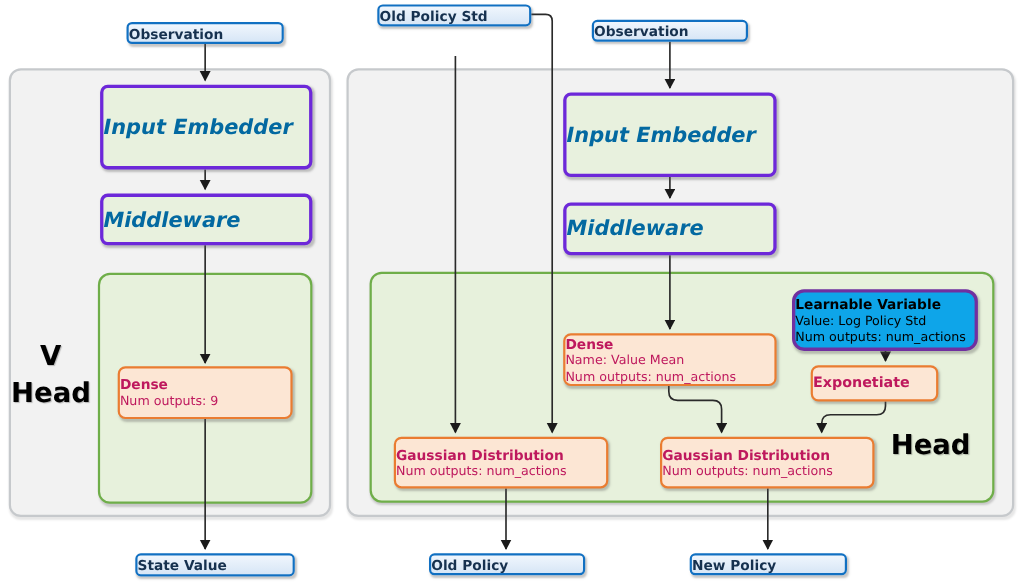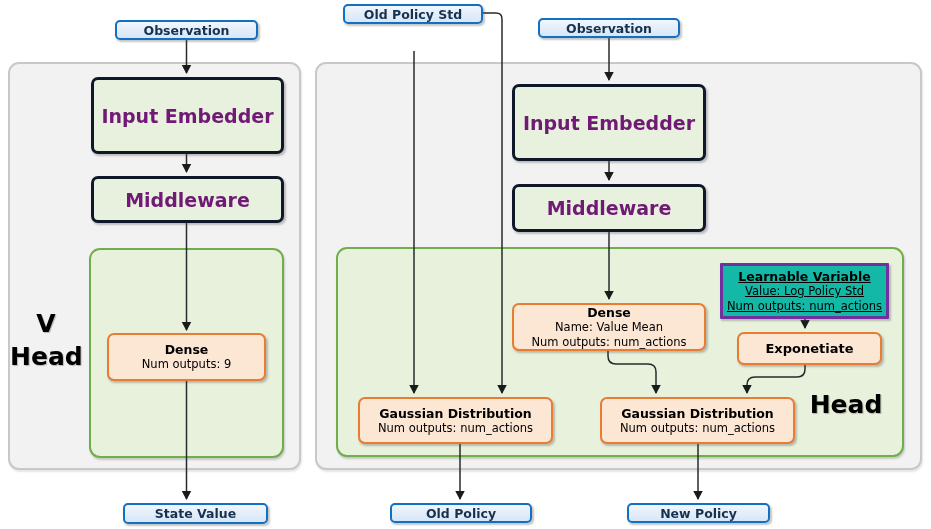--- a/index.html
+++ b/index.html
@@ -18,33 +18,33 @@
     border-radius:11px;box-sizing:border-box;
     box-shadow:1px 2px 2px rgba(0,0,0,0.18);
   }
   .head-label{
     position:absolute;color:#000;font-weight:bold;font-size:25px;
     line-height:33px;text-align:center;
     text-shadow:1px 1px 1px rgba(0,0,0,0.25);
   }
   .box{
     position:absolute;box-sizing:border-box;display:flex;
-    flex-direction:column;align-items:center;justify-content:center;
+    flex-direction:column;align-items:flex-start;justify-content:center;
     text-align:center;white-space:nowrap;
     box-shadow:1.5px 2px 2px rgba(90,90,90,0.35);
   }
   .box.green{
-    background:#e8f1de;border:3px solid #0f172a;border-radius:7px;
-    font-weight:bold;font-size:19px;color:#701a75;
+    background:#e8f1de;border:3px solid #6d28d9;border-radius:7px;
+    font-weight:bold;font-size:19px;color:#0369a1;font-style:italic;
   }
   .box.orange{
-    background:#fce6d4;border:2.5px solid #ea7c31;border-radius:7px;color:#000000;
+    background:#fce6d4;border:2.5px solid #ea7c31;border-radius:7px;color:#be185d;
   }
   .box.purple{
-    background:#14b8a6;border:3px solid #7030a0;border-radius:1px;color:#000;text-decoration:underline;
+    background:#0ea5e9;border:3px solid #7030a0;border-radius:11px;color:#000;
   }
   .box.blue{
     background:linear-gradient(180deg,#f0f6fd 0%,#d7e6f6 100%);
     border:2.5px solid #1170c2;border-radius:5px;
     font-weight:bold;font-size:12.5px;color:#16314f;
   }
   .box .t{font-weight:bold;font-size:12.5px;line-height:15px;}
   .box .s{font-weight:normal;font-size:11.5px;line-height:14.5px;}
   .box.orange.single{font-weight:bold;font-size:13px;}
   svg.wires{position:absolute;left:0;top:0;z-index:4;}
@@ -136,21 +136,21 @@
     <div class="s">Name: Value Mean</div>
     <div class="s">Num outputs: num_actions</div>
   </div>
 
   <div class="box purple" style="left:720px;top:263px;width:169px;height:56px">
     <div class="t">Learnable Variable</div>
     <div class="s">Value: Log Policy Std</div>
     <div class="s">Num outputs: num_actions</div>
   </div>
 
-  <div class="box orange single" style="left:737px;top:332px;width:145px;height:33px">
+  <div class="box orange single" style="left:737px;top:332px;width:116px;height:33px">
     <span>Exponetiate</span>
   </div>
 
   <div class="box orange" style="left:358px;top:397px;width:195px;height:47px">
     <div class="t">Gaussian Distribution</div>
     <div class="s">Num outputs: num_actions</div>
   </div>
   <div class="box orange" style="left:600px;top:397px;width:195px;height:47px">
     <div class="t">Gaussian Distribution</div>
     <div class="s">Num outputs: num_actions</div>

